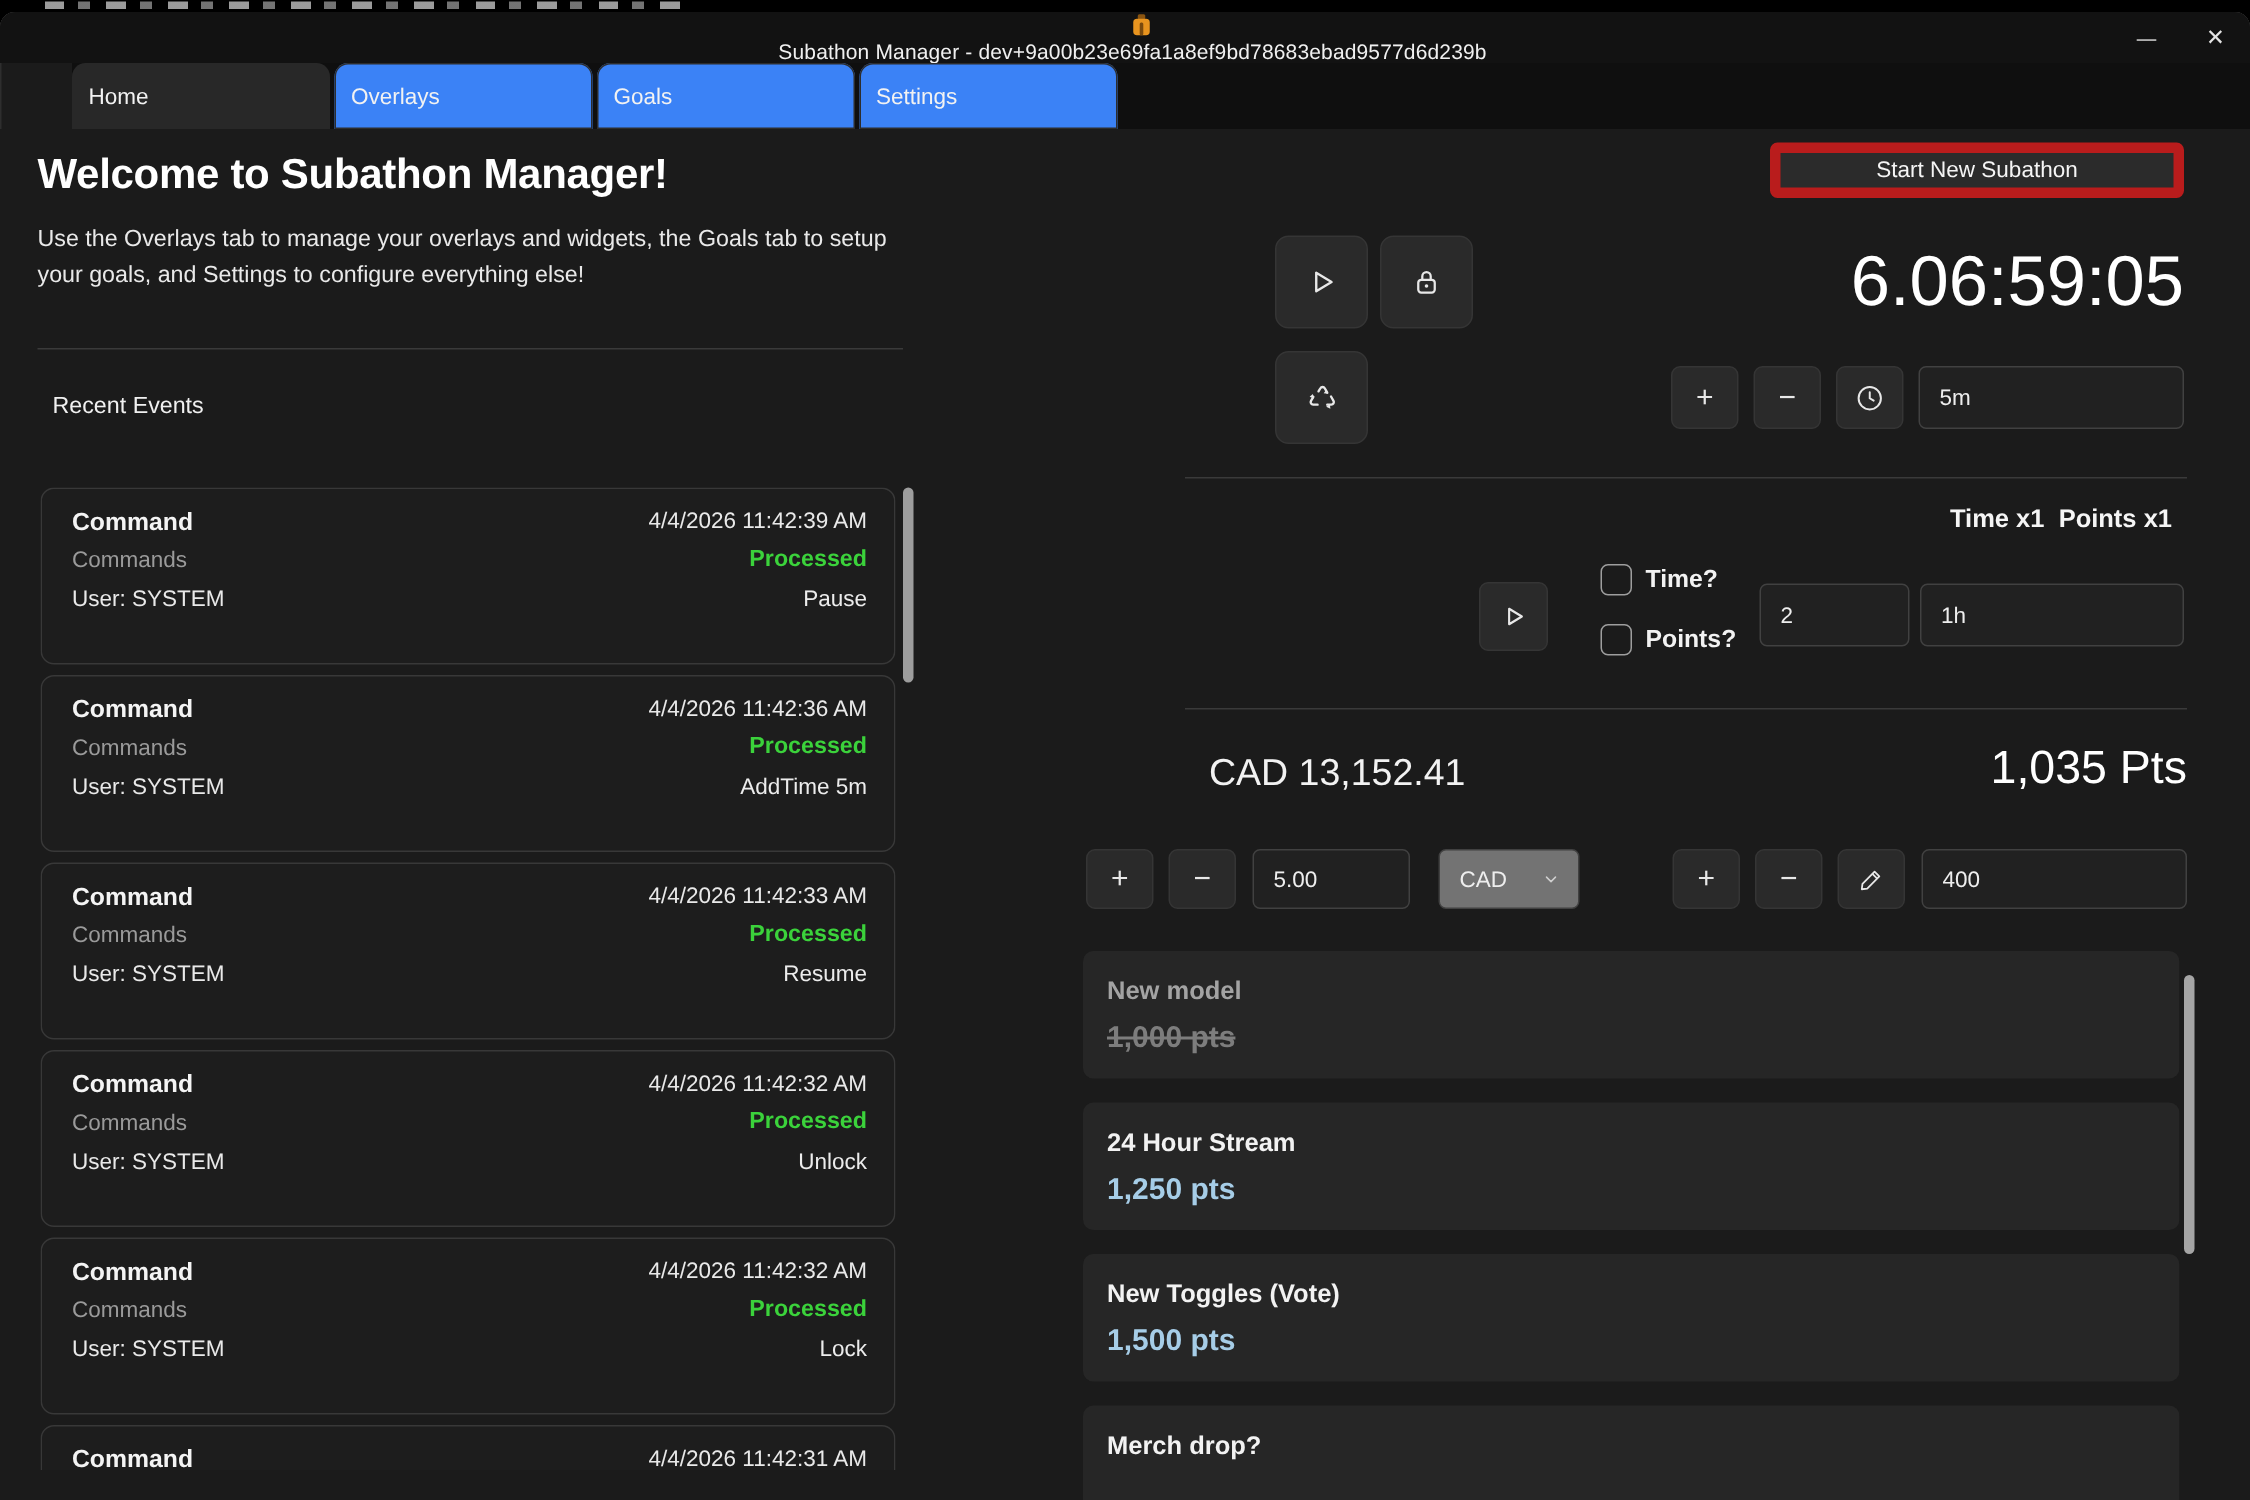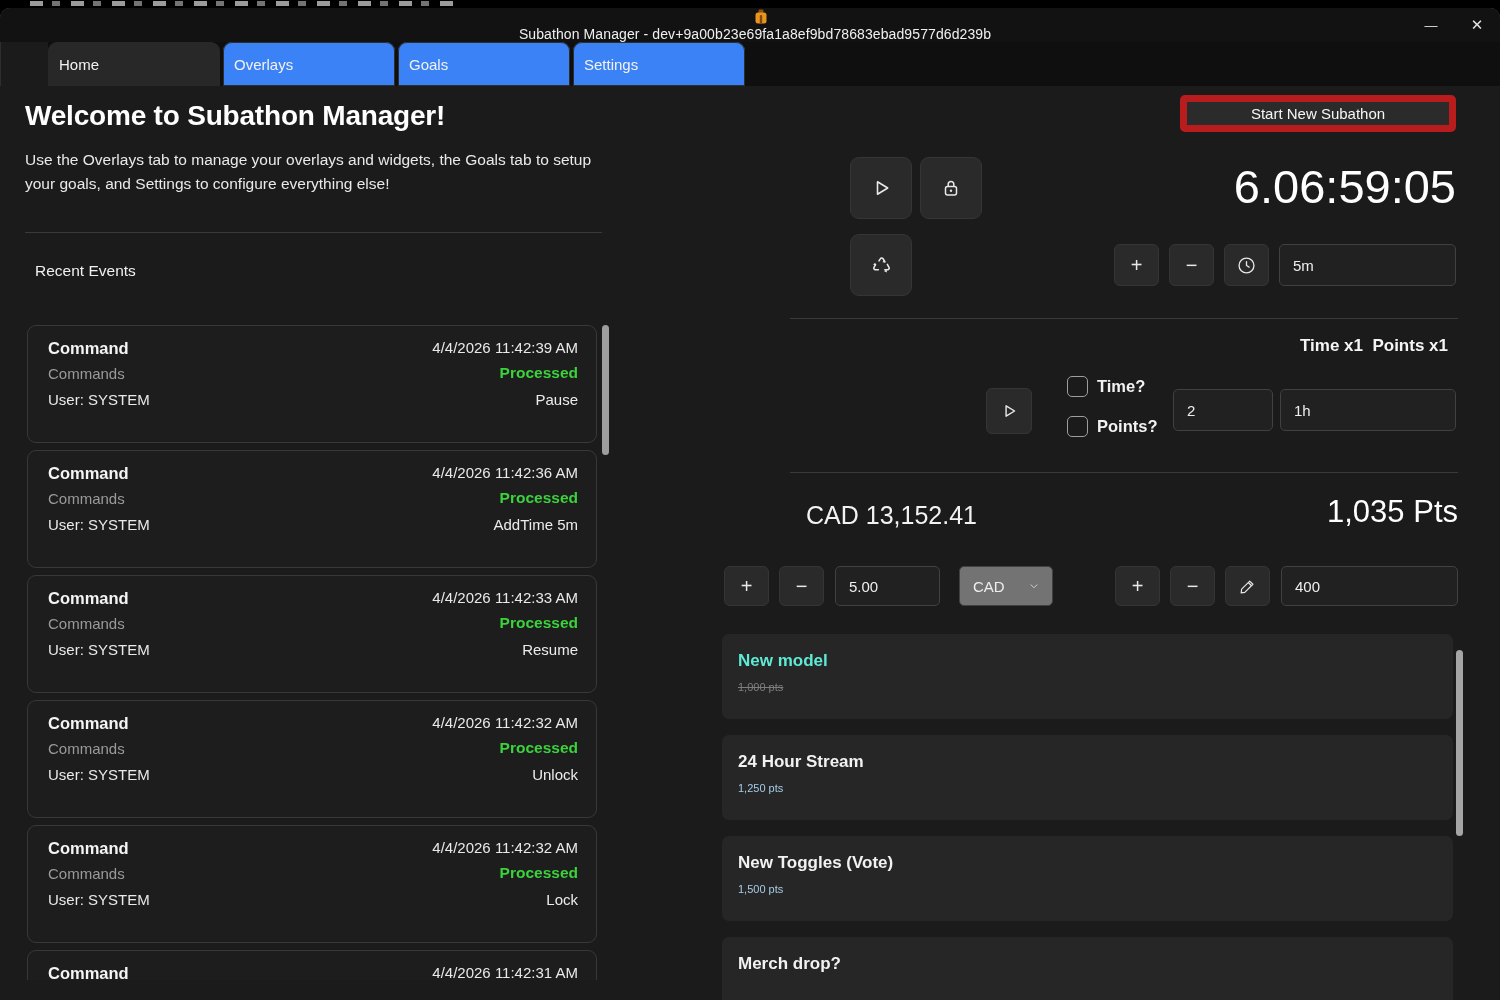--- a/index.html
+++ b/index.html
@@ -71,22 +71,22 @@
   .cb-label { color:#f2f2f2; font-size:16.5px; font-weight:600; }
   .money-total { left:806px; top:415px; color:#f2f2f2; font-size:25px; }
   .pts-total { right:42px; top:408px; color:#ffffff; font-size:31px; }
   .select { background:#737373; border:1px solid #414141; border-radius:5px; color:#eeeeee;
             font-size:15px; display:flex; align-items:center; justify-content:space-between;
             padding:0 12px 0 13px; }
 
   .goals-viewport { left:722px; top:548px; width:731px; height:366px; overflow:hidden; }
   .goal-card { height:85px; margin-bottom:16px; background:#262626; border-radius:7px; padding:17px 16px; }
   .goal-title { color:#f2f2f2; font-size:17px; font-weight:bold; }
-  .goal-pts { color:#a6cde7; font-size:11px; margin-top:10px; }
-  .goal-card.done .goal-title { color:#5eead4; }
+  .goal-pts { color:#a6cde7; font-size:20px; margin-top:10px;font-weight:bold; }
+  .goal-card.done .goal-title { color:#a3a3a3; }
   .goal-card.done .goal-pts { color:#7d7d7d; text-decoration:line-through; }
   .goal-scroll { left:1456px; top:564px; width:7px; height:186px; background:#a5a5a5; }
 
   svg.ic { display:block; }
 </style>
 </head>
 <body>
 
 <div class="screen">
   <div class="bg-fragment"></div>

